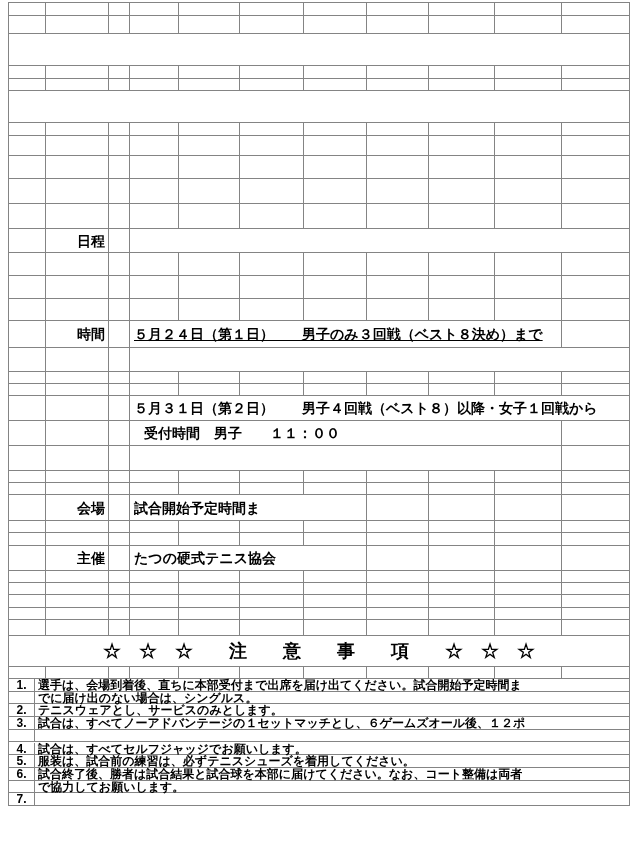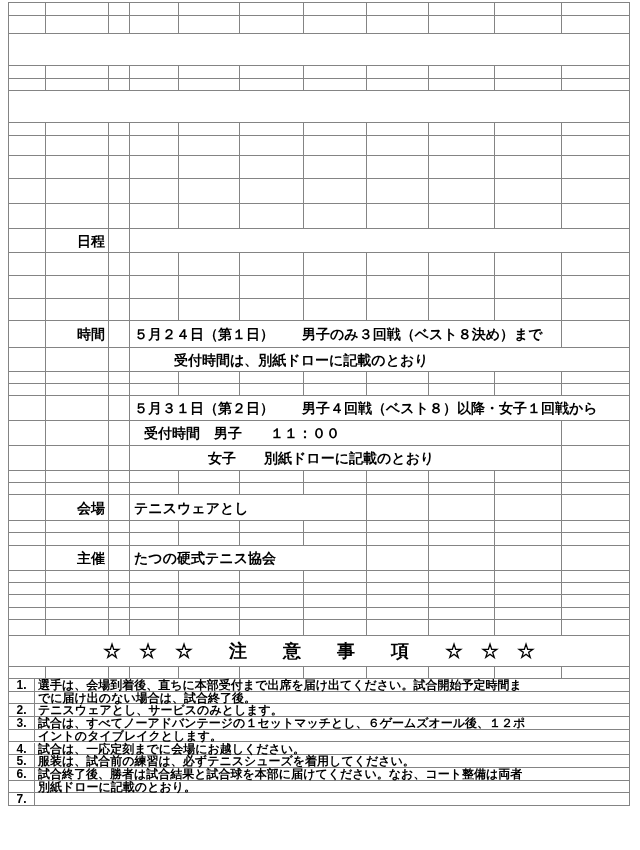--- a/index.html
+++ b/index.html
@@ -401,67 +401,61 @@
         <span class="vl" style="left: 25px; background: rgb(132, 132, 132);"></span>
       </div>
     </div>
 
   <div id="textlayer">
 
 
     <div class="cell t14 lbl" style="top:226px;height:24px;line-height:24px;">日程</div>
 
     <div class="cell t14 lbl" style="top:318px;height:27px;line-height:27px;">時間</div>
-    <div class="cell t14" style="top:318px;height:27px;line-height:27px;left:125px;">５月２４日（第１日）　　男子のみ３回戦（ベスト８決め）まで</div>
-    <div class="cell t14" style="top:345px;height:24px;line-height:24px;left:165px;">受付時間は、別紙ドローに記載のとおり</div>
+    <div class="cell t14" style="top:318px;height:27px;line-height:27px;left:125px;text-decoration:underline;">５月２４日（第１日）　　男子のみ３回戦（ベスト８決め）まで</div>
     <div class="cell t14" style="top:393px;height:25px;line-height:25px;left:125px;">５月３１日（第２日）　　男子４回戦（ベスト８）以降・女子１回戦から</div>
     <div class="cell t14" style="top:418px;height:25px;line-height:25px;left:135px;">受付時間　男子　　１１：００</div>
-    <div class="cell t14" style="top:443px;height:25px;line-height:25px;left:199px;">女子　　別紙ドローに記載のとおり</div>
 
     <div class="cell t14 lbl" style="top:492px;height:26px;line-height:26px;">会場</div>
-    <div class="cell t14" style="top:492px;height:26px;line-height:26px;left:125px;">テニスウェアとし</div>
+    <div class="cell t14" style="top:492px;height:26px;line-height:26px;left:125px;">試合開始予定時間ま</div>
 
     <div class="cell t14 lbl" style="top:543px;height:25px;line-height:25px;">主催</div>
     <div class="cell t14" style="top:543px;height:25px;line-height:25px;left:125px;">たつの硬式テニス協会</div>
 
     <div class="cell t18 ctr" style="top:633px;height:31px;line-height:31px;left:0;width:620px;">☆　☆　☆　　注　　意　　事　　項　　☆　☆　☆</div>
 
     <div class="note-row" style="top:676px;">
       <span class="note-num">1.</span>
       <span class="note-txt">選手は、会場到着後、直ちに本部受付まで出席を届け出てください。試合開始予定時間ま</span>
     </div>
     <div class="note-row" style="top:688.7px;">
       <span class="note-num"></span>
-      <span class="note-txt">でに届け出のない場合は、試合終了後。</span>
+      <span class="note-txt">でに届け出のない場合は、シングルス。</span>
     </div>
     <div class="note-row" style="top:701.4px;">
       <span class="note-num">2.</span>
       <span class="note-txt">テニスウェアとし、サービスのみとします。</span>
     </div>
     <div class="note-row" style="top:714.1px;">
       <span class="note-num">3.</span>
       <span class="note-txt">試合は、すべてノーアドバンテージの１セットマッチとし、６ゲームズオール後、１２ポ</span>
     </div>
-    <div class="note-row" style="top:726.8px;">
-      <span class="note-num"></span>
-      <span class="note-txt">イントのタイブレイクとします。</span>
-    </div>
     <div class="note-row" style="top:739.5px;">
       <span class="note-num">4.</span>
-      <span class="note-txt">試合は、一応定刻までに会場にお越しください。</span>
+      <span class="note-txt">試合は、すべてセルフジャッジでお願いします。</span>
     </div>
     <div class="note-row" style="top:752.2px;">
       <span class="note-num">5.</span>
       <span class="note-txt">服装は、試合前の練習は、必ずテニスシューズを着用してください。</span>
     </div>
     <div class="note-row" style="top:764.9px;">
       <span class="note-num">6.</span>
       <span class="note-txt">試合終了後、勝者は試合結果と試合球を本部に届けてください。なお、コート整備は両者</span>
     </div>
     <div class="note-row" style="top:777.6px;">
       <span class="note-num"></span>
-      <span class="note-txt">別紙ドローに記載のとおり。</span>
+      <span class="note-txt">で協力してお願いします。</span>
     </div>
     <div class="note-row" style="top:790.3px;">
       <span class="note-num">7.</span>
     </div>
   </div>
 </div>
 
 </body></html>

